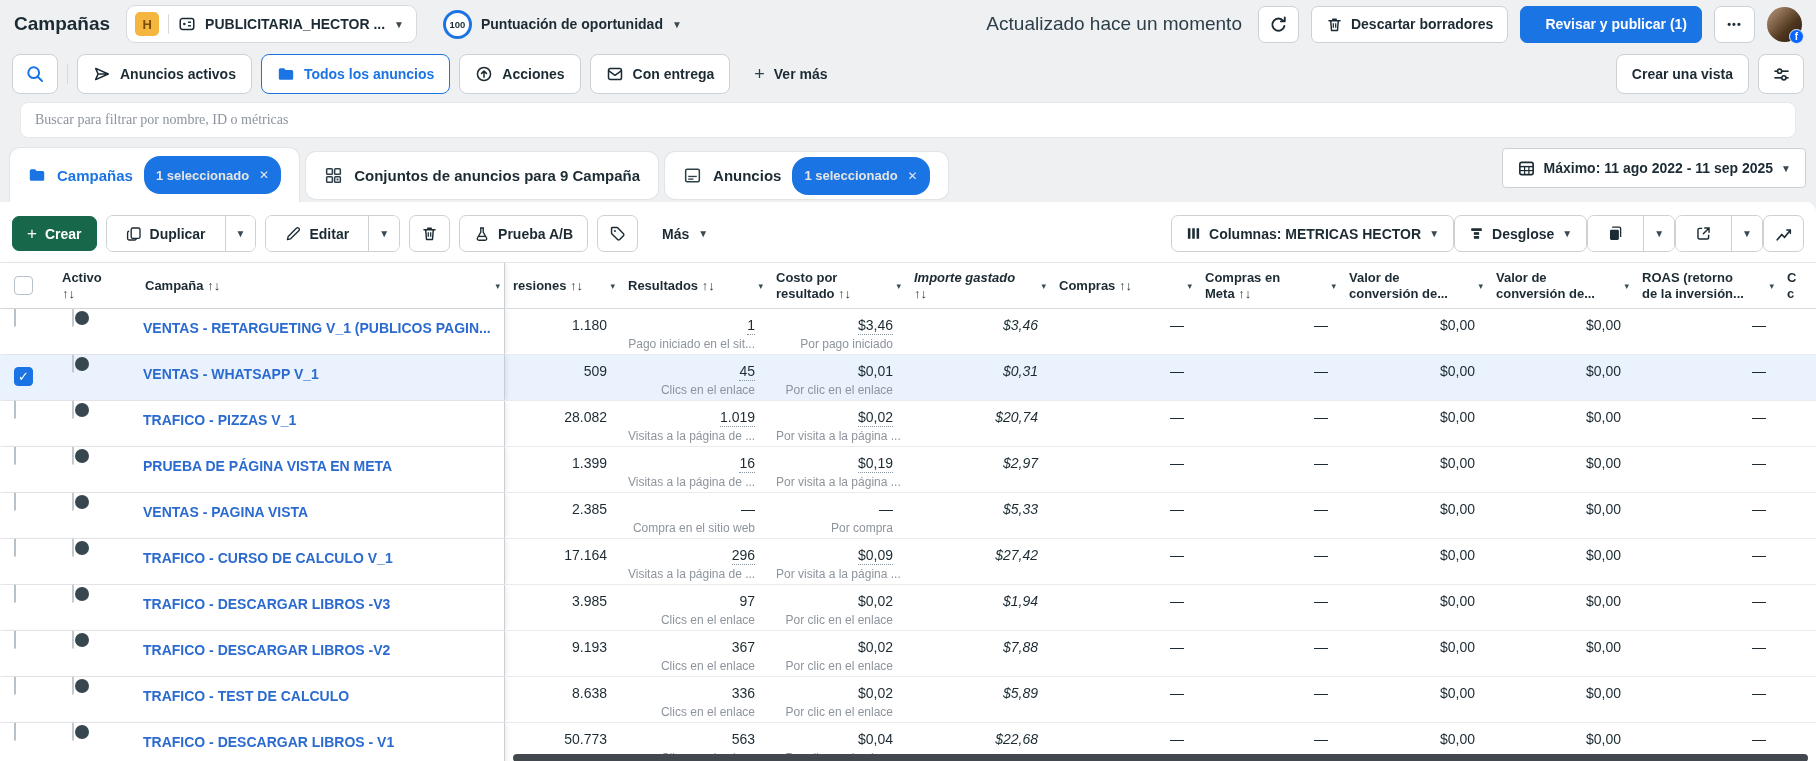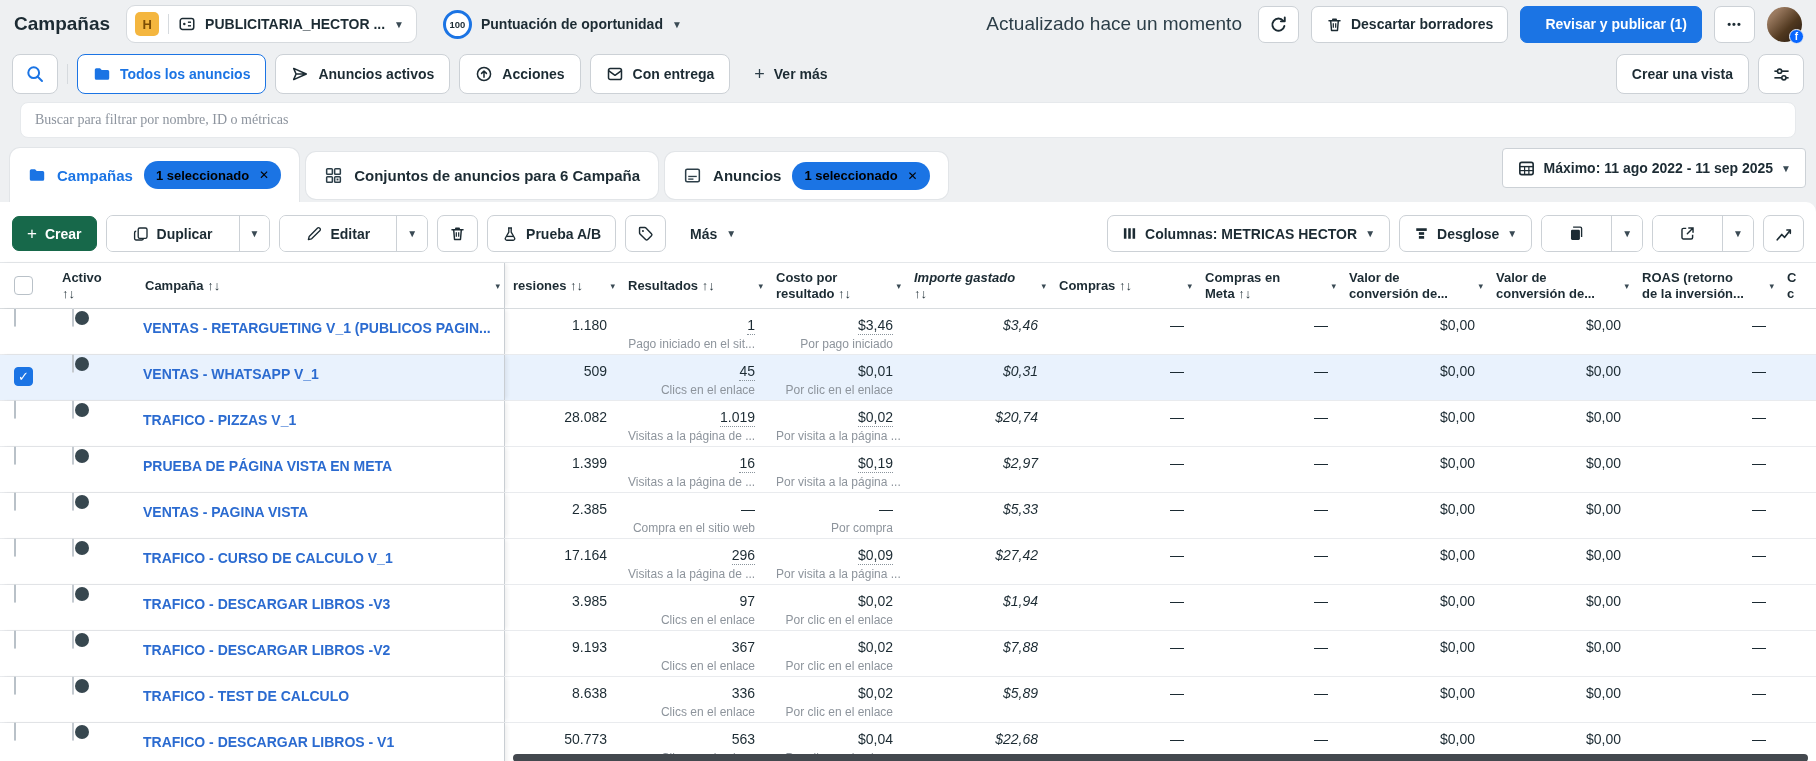--- a/index.html
+++ b/index.html
@@ -39,32 +39,32 @@
   .search-row { padding:2px 20px 8px;font-family:Liberation Serif, serif; }
   .search-input { width:100%; height:36px; background:#fff; border:1px solid #e6e9ec; border-radius:8px; padding:0 14px; font-size:14px; color:#1c2b33; font-family:inherit; }
   .search-input::placeholder { color:#8d949e; opacity:1; }
 
   
   .tabs-row { height:56px; display:flex; align-items:flex-end; padding:0 10px; gap:7px; }
   .tab { background:#fff; border-radius:10px 10px 0 0; height:54px; display:flex; align-items:center; gap:11px; padding:0 18px; box-shadow:0 0 0 1px rgba(28,43,51,0.05); cursor:pointer; }
   .tab.inactive { height:47px; border-radius:10px; margin-bottom:3px; }
   .tab-label { font-size:15px; font-weight:700; }
   .tab.active .tab-label { color:#1b74e4; }
-  .selpill { background:#1b74e4; color:#000000; border-radius:16px; height:28px; display:flex; align-items:center; gap:10px; padding:0 12px; font-size:13px; font-weight:600; }
+  .selpill { background:#1b74e4; color:#e5e5e5; border-radius:16px; height:38px; display:flex; align-items:center; gap:10px; padding:0 12px; font-size:13px; font-weight:600; }
   .selpill .x { font-size:12px; }
   .date-btn { align-self:center; margin-left:auto; margin-bottom:12px; height:40px; border-radius:4px; }
 
   
   .content { background:#fff; border-radius:0 10px 0 0; height:561px; position:relative; }
   .toolbar { display:flex; align-items:center; gap:9px; padding:13px 12px 10px; }
   .btn-green { background:#17684a; border-color:#17684a; color:#fff; }
   .split { display:inline-flex; align-items:stretch; border:1px solid #ccd1d6; border-radius:7px; overflow:hidden; background:#fff; }
-  .seg { display:flex; align-items:center; gap:8px; padding:0 26px; height:35px; font-size:14px; font-weight:600; cursor:pointer; background:#fff; border:none; font-family:inherit; color:#1c2b33; }
+  .seg { display:flex; align-items:center; gap:8px; padding:0 19px; height:35px; font-size:14px; font-weight:600; cursor:pointer; background:#fff; border:none; font-family:inherit; color:#1c2b33; }
   .seg + .seg { border-left:1px solid #ccd1d6; padding:0 10px; }
-  .toolbar .right { margin-left:auto; display:flex; align-items:center; gap:9px; }
+  .toolbar .right { margin-left:auto; display:flex; align-items:center; }
 
   
   .tbl { position:relative; }
   .thead { display:flex; border-top:1px solid #e4e7ea; border-bottom:1px solid #d8dcdf; height:47px; background:#fff; }
   .row { display:flex; height:46px; border-bottom:1px solid #e9ebee; background:#fff; }
   .row.selected, .row.selected .frz { background:#e9f2fd; }
   .frz { display:flex; width:505px; flex:none; border-right:1px solid #c9ced3; box-shadow:3px 0 4px -1px rgba(0,0,0,0.07); background:#fff; position:relative; z-index:2; }
   .thead .frz { background:#fff; }
   .scr { display:flex; flex:none; }
   .hc { display:flex; flex-direction:column; justify-content:center; font-size:13px; font-weight:700; line-height:16px; padding:0 8px; position:relative; color:#1c2b33; }
@@ -154,35 +154,35 @@
     <button class="chip search-chip">
       <span class="i">
         <svg width="20" height="20" viewBox="0 0 20 20">
             <circle cx="8.7" cy="8.7" r="5.4" fill="none" stroke="#1b74e4" stroke-width="2"></circle>
             <line x1="13" y1="13" x2="17" y2="17" stroke="#1b74e4" stroke-width="2" stroke-linecap="round"></line>
           </svg>
       </span>
     </button>
     <span class="vdiv"></span>
     <div id="filter-chips" style="display:flex;gap:9px;">
+        <button class="chip">
+          <span class="i" style="color: rgb(28, 43, 51);">
+            <svg width="18" height="18" viewBox="0 0 20 20">
+              <path d="M3 3.8L17 10 3 16.2l2.6-6.2z M5.6 10H17" fill="none" stroke="currentColor" stroke-width="1.7" stroke-linejoin="round"></path>
+            </svg>
+          </span>
+          <span>Anuncios activos</span>
+        </button>
         <button class="chip active">
           <span class="i" style="color: rgb(27, 116, 228);">
             <svg width="18" height="18" viewBox="0 0 20 20">
               <path d="M2 5.2A1.7 1.7 0 0 1 3.7 3.5h4.1l1.9 2h6.6A1.7 1.7 0 0 1 18 7.2v7.6a1.7 1.7 0 0 1-1.7 1.7H3.7A1.7 1.7 0 0 1 2 14.8z" fill="currentColor"></path>
             </svg>
           </span>
           <span>Todos los anuncios</span>
-        </button>
-        <button class="chip">
-          <span class="i" style="color: rgb(28, 43, 51);">
-            <svg width="18" height="18" viewBox="0 0 20 20">
-              <path d="M3 3.8L17 10 3 16.2l2.6-6.2z M5.6 10H17" fill="none" stroke="currentColor" stroke-width="1.7" stroke-linejoin="round"></path>
-            </svg>
-          </span>
-          <span>Anuncios activos</span>
         </button>
         <button class="chip">
           <span class="i" style="color: rgb(28, 43, 51);">
             <svg width="18" height="18" viewBox="0 0 20 20">
               <circle cx="10" cy="10" r="7.3" fill="none" stroke="currentColor" stroke-width="1.7"></circle>
               <path d="M10 13.5V7M7.3 9.3L10 6.7l2.7 2.6" fill="none" stroke="currentColor" stroke-width="1.7" stroke-linecap="round" stroke-linejoin="round"></path>
             </svg>
           </span>
           <span>Acciones</span>
         </button>
@@ -235,21 +235,21 @@
         <div class="tab inactive">
           <span class="i" style="color: rgb(44, 62, 72);">
             <svg width="19" height="19" viewBox="0 0 20 20">
               <rect x="2.8" y="2.8" width="6" height="6" rx="1" fill="none" stroke="currentColor" stroke-width="1.6"></rect>
               <rect x="11.2" y="2.8" width="6" height="6" rx="1" fill="none" stroke="currentColor" stroke-width="1.6"></rect>
               <rect x="2.8" y="11.2" width="6" height="6" rx="1" fill="none" stroke="currentColor" stroke-width="1.6"></rect>
               <rect x="11.2" y="11.2" width="6" height="6" rx="1" fill="none" stroke="currentColor" stroke-width="1.6"></rect>
               <rect x="13.2" y="13.2" width="2" height="2" fill="currentColor"></rect>
             </svg>
           </span>
-          <span class="tab-label">Conjuntos de anuncios para 6 Campaña</span>
+          <span class="tab-label">Conjuntos de anuncios para 9 Campaña</span>
         </div>
         <div class="tab inactive">
           <span class="i" style="color: rgb(44, 62, 72);">
             <svg width="19" height="19" viewBox="0 0 20 20">
               <rect x="2.8" y="3.5" width="14.4" height="13" rx="1.6" fill="none" stroke="currentColor" stroke-width="1.6"></rect>
               <line x1="5.5" y1="11" x2="14.5" y2="11" stroke="currentColor" stroke-width="1.4"></line>
               <line x1="5.5" y1="13.8" x2="11" y2="13.8" stroke="currentColor" stroke-width="1.4"></line>
             </svg>
           </span>
           <span class="tab-label">Anuncios</span>

